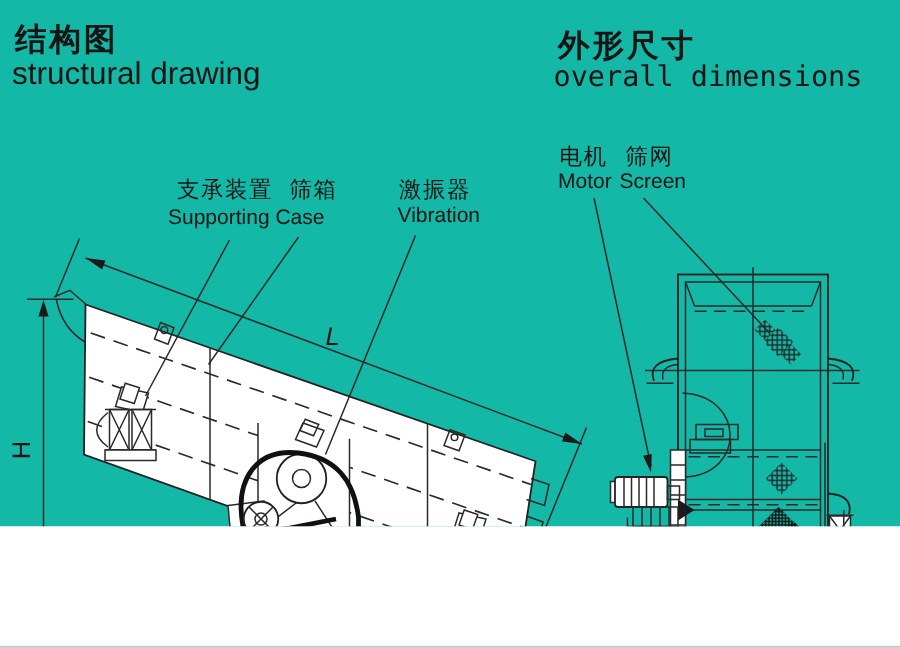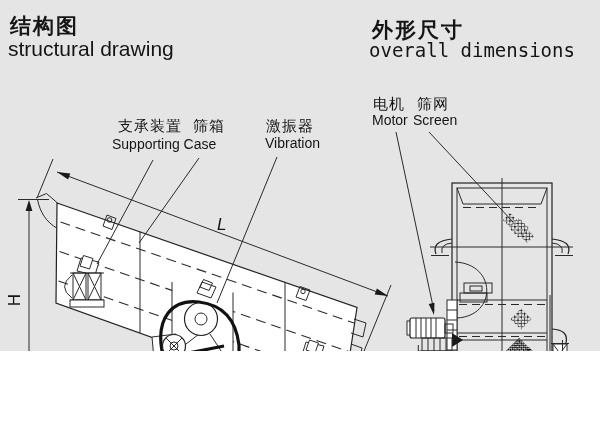--- a/index.html
+++ b/index.html
@@ -1,16 +1,16 @@
 <!DOCTYPE html>
 <html><head>
 <meta charset="utf-8">
 <style>
   html,body{margin:0;padding:0;background:#fff;}
-  #stage{position:relative;width:600px;height:351px;background:#e5e5e5;overflow:hidden;
+  #stage{position:relative;width:600px;height:351px;background:#14b8a6;overflow:hidden;
          font-family:"Liberation Sans","DejaVu Sans",sans-serif;}
   svg{position:absolute;left:0;top:0;}
   svg text{fill:#151515;}
   .t-cn{font-weight:bold;letter-spacing:2px;}
   .t-en{font-weight:normal;}
   .mono{font-family:"DejaVu Sans Mono",monospace;}
   .lbl{font-size:15px;letter-spacing:1px;}
   .lble{font-size:14px;letter-spacing:0;}
   .dim{font-size:17px;}
   .ital{font-style:italic;}

